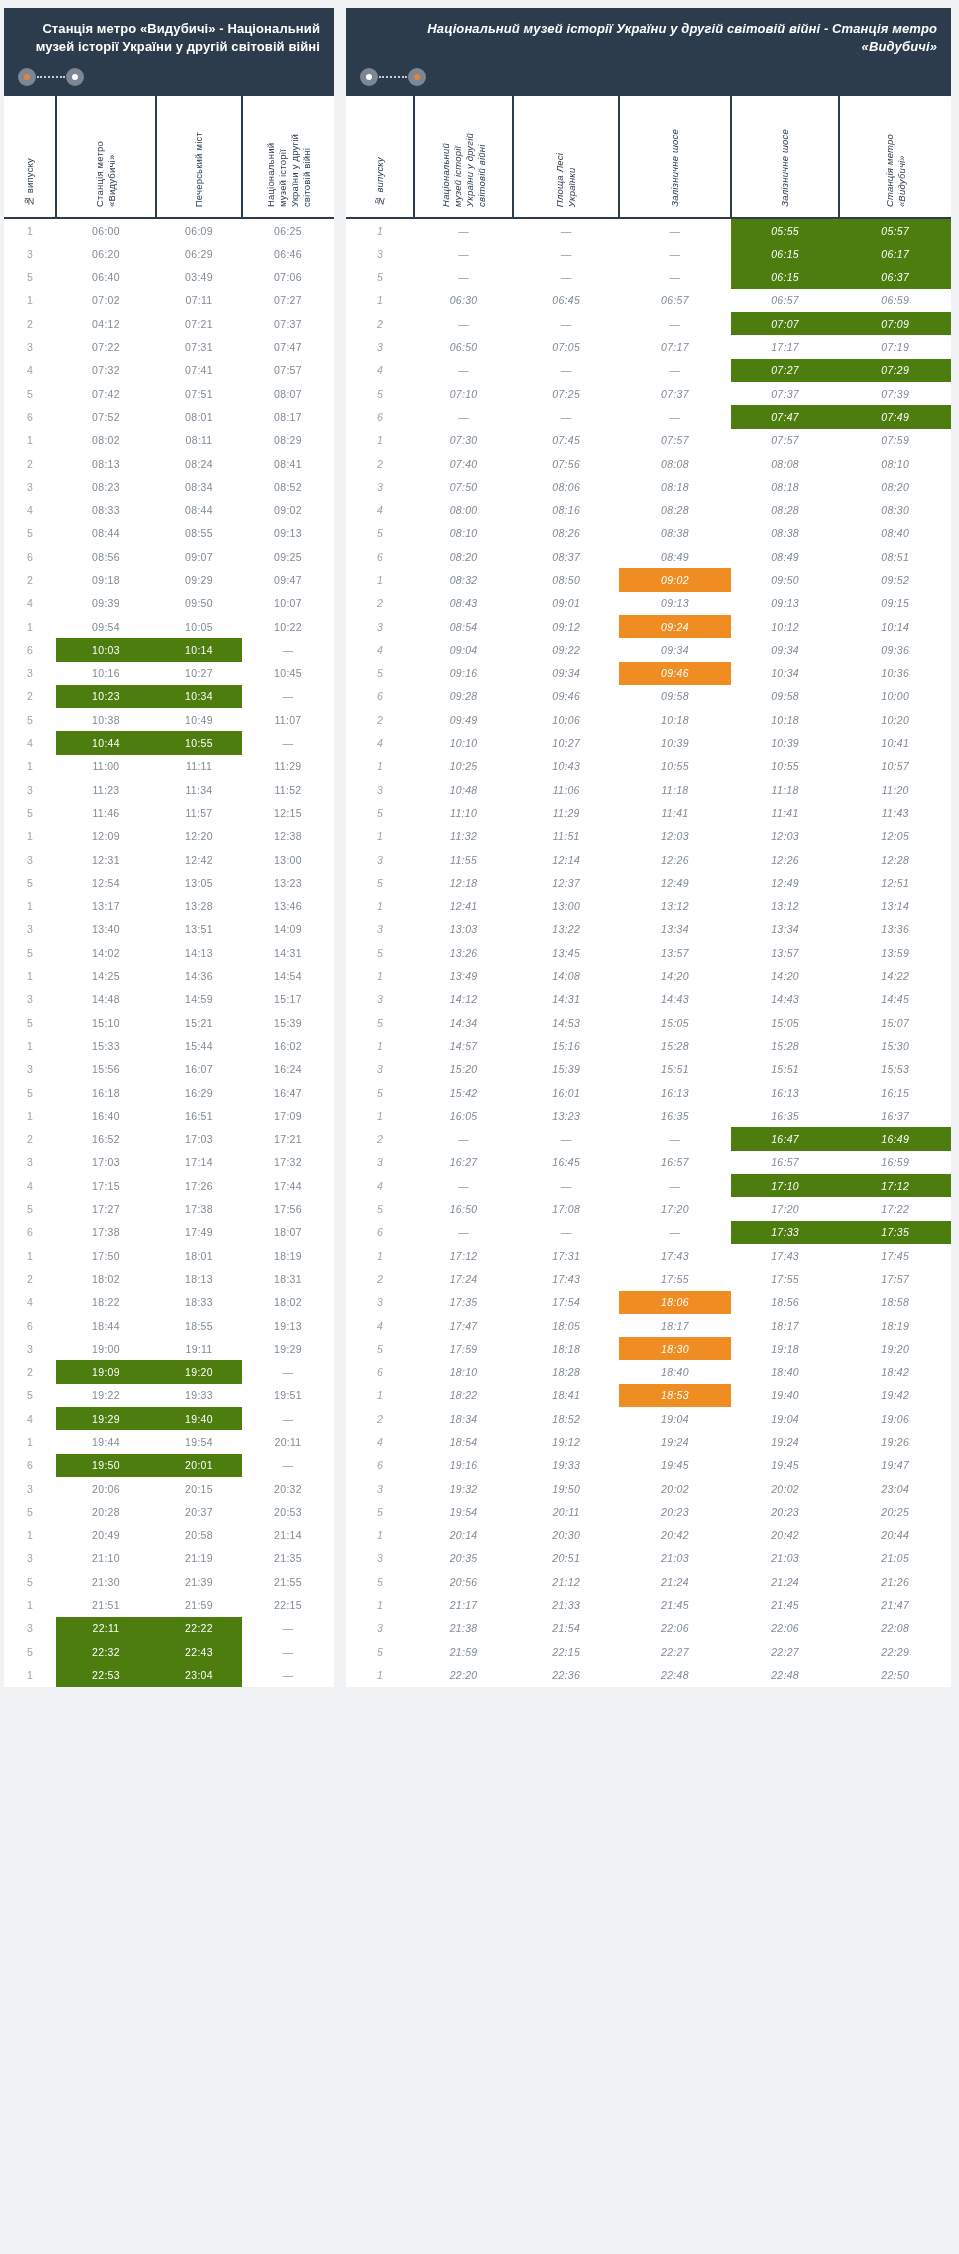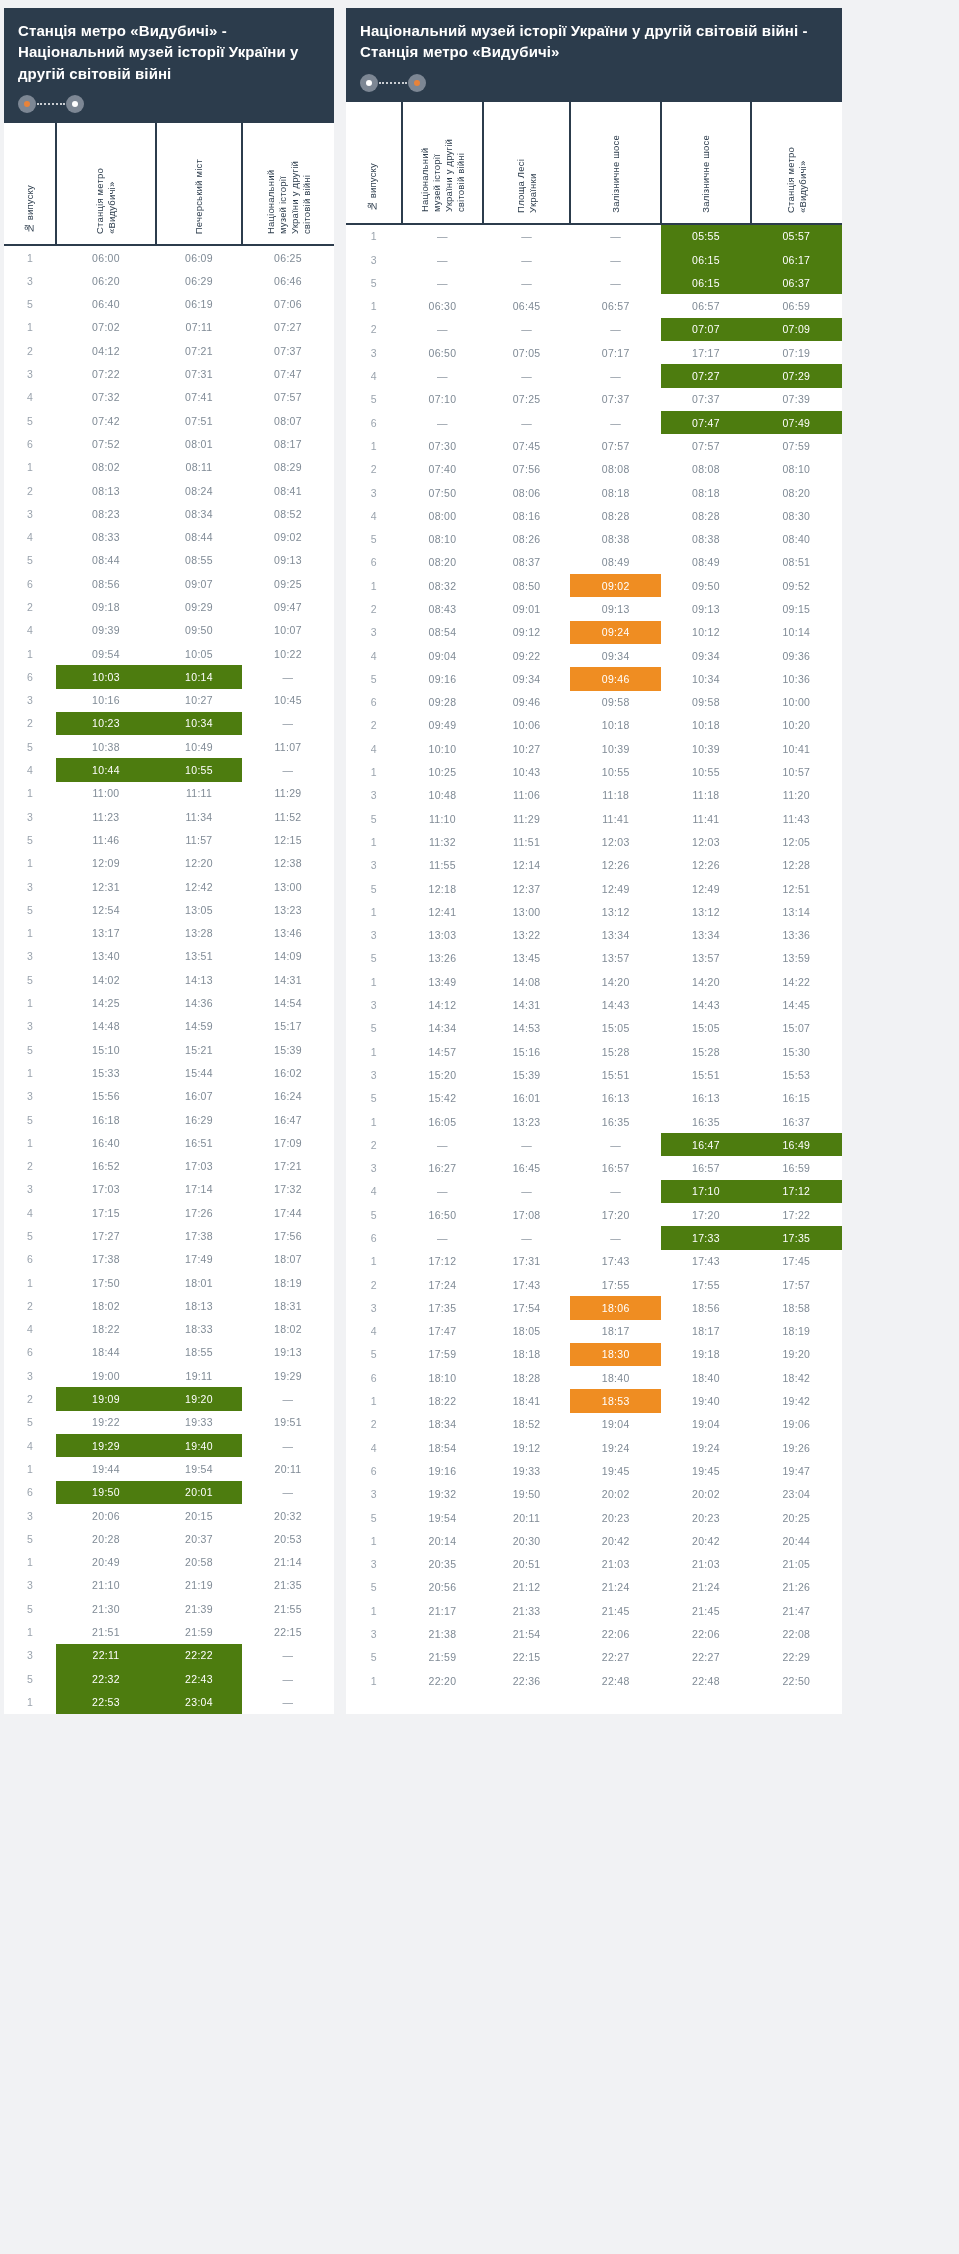--- a/index.html
+++ b/index.html
@@ -17,36 +17,38 @@
     box-sizing:border-box;
   }
   .panel{
     width:330px;
     margin-left:4px;
     background:#ffffff;
     display:flex;
     flex-direction:column;
   }
   .panel.right{
-    width:496px;
+    width:605px;
     margin-left:0;
+    font-style:italic;
   }
   
   .phead{
     background:#2c3c4c;
     color:#ffffff;
     padding:12px 14px 10px 14px;
     box-sizing:border-box;
     min-height:78px;
   }
   .phead .title{
-    font-size:15px;
+    font-size:13px;
     font-weight:bold;
     line-height:1.42;
     letter-spacing:.1px;
+    text-align:right;
   }
   .dirtoggle{
     margin-top:11px;
     display:flex;
     align-items:center;
     width:66px;
     height:18px;
   }
   .dot{
     width:18px;height:18px;border-radius:50%;
@@ -170,21 +172,21 @@
           </tr>
           <tr>
             <td class="num">3</td>
             <td>06:20</td>
             <td>06:29</td>
             <td>06:46</td>
           </tr>
           <tr>
             <td class="num">5</td>
             <td>06:40</td>
-            <td>06:19</td>
+            <td>03:49</td>
             <td>07:06</td>
           </tr>
           <tr>
             <td class="num">1</td>
             <td>07:02</td>
             <td>07:11</td>
             <td>07:27</td>
           </tr>
           <tr>
             <td class="num">2</td>

